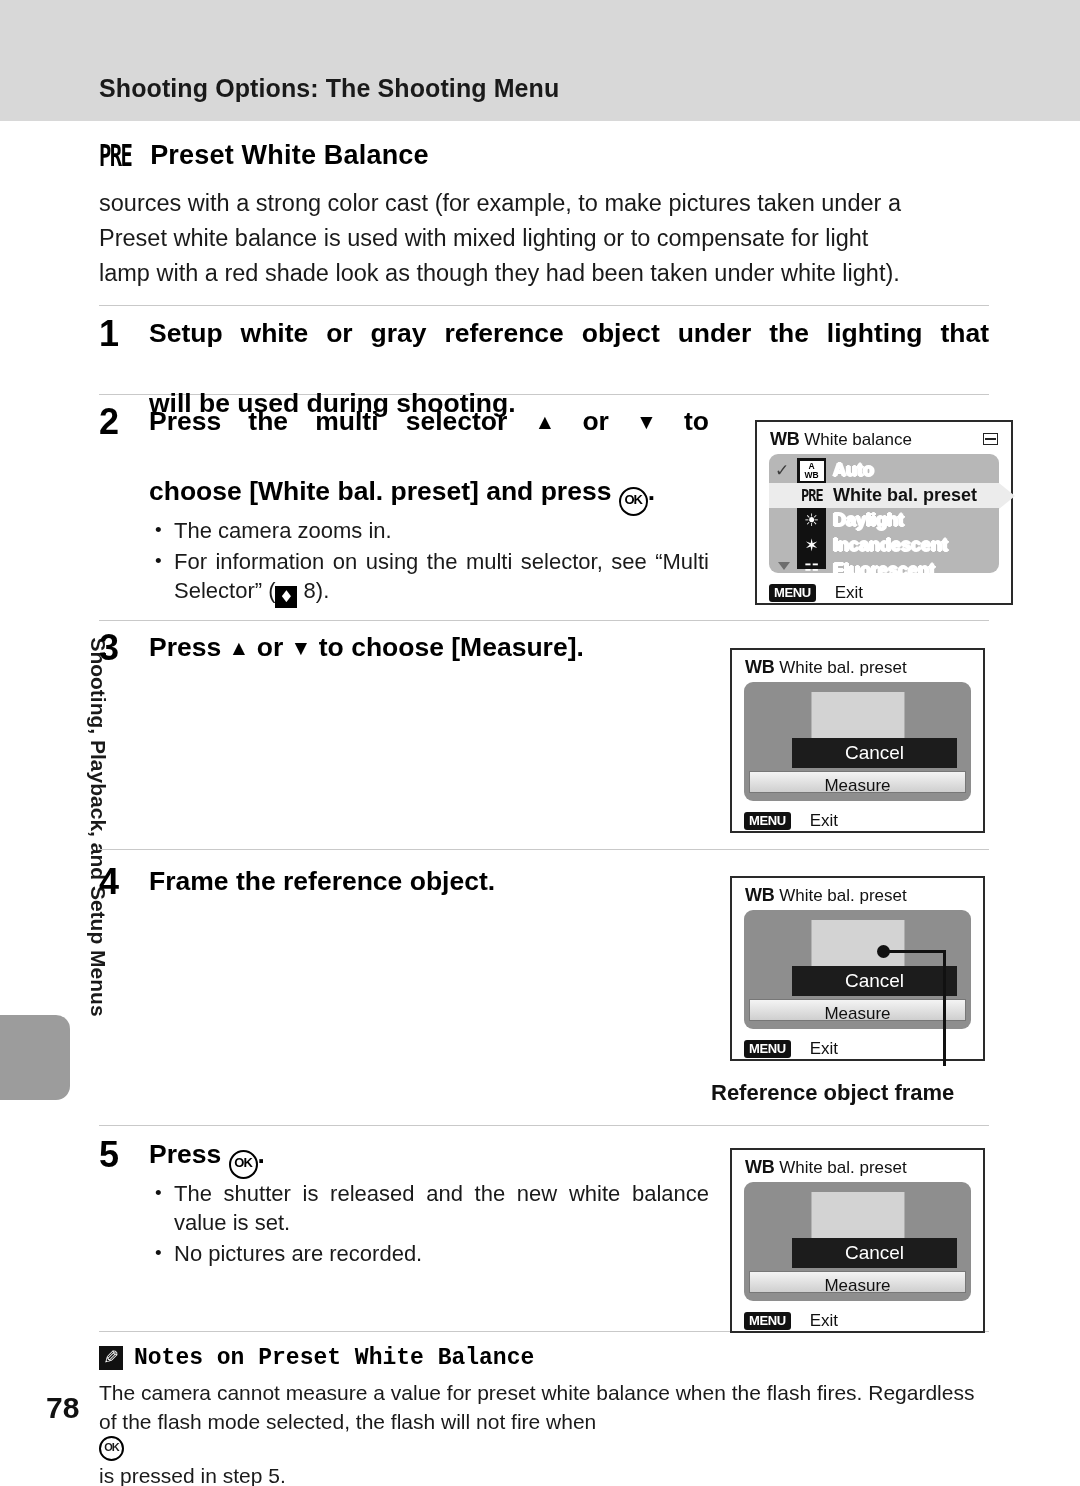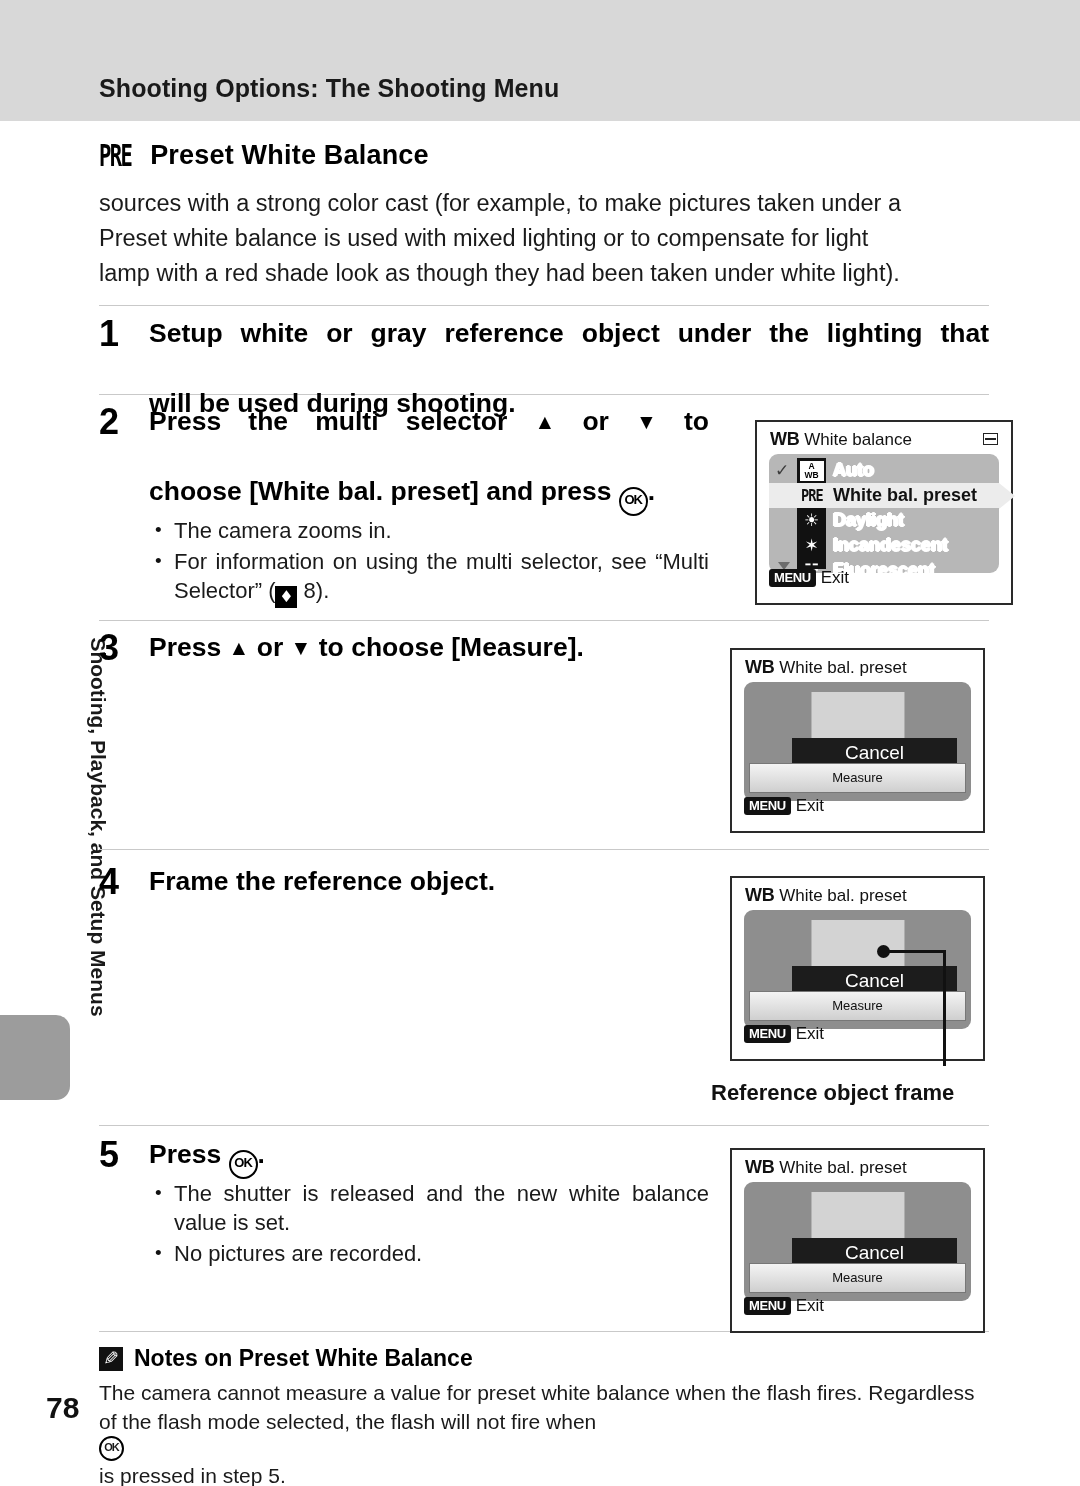--- a/index.html
+++ b/index.html
@@ -161,21 +161,21 @@
     width:24px;height:20px;background:#fff;color:#000;
     font-size:8.5px;font-weight:700;line-height:9px;text-align:center;
     display:flex;flex-direction:column;justify-content:center;
   }
   .ic-pre{font-size:16px;font-weight:700;letter-spacing:-1px;
     font-family:"DejaVu Sans Mono",monospace;transform:scaleX(.85);}
   .ic-sun,.ic-bulb,.ic-tube{font-size:17px;line-height:1;}
 
   
   .menu-exit{
-    position:absolute;left:12px;bottom:15px;display:flex;align-items:center;gap:5px;
+    position:absolute;left:12px;bottom:0;display:flex;align-items:center;gap:19px;
   }
   .menu-chip{
     background:#111;color:#fff;font-size:13px;font-weight:700;
     padding:1px 5px 2px;border-radius:3px;letter-spacing:-.4px;
     font-family:"Liberation Sans",sans-serif;
   }
   .menu-exit-label{font-size:17px;color:#111;}
 
   
   .prev-panel{
@@ -184,24 +184,24 @@
   }
   .prev-frame{
     position:absolute;left:50%;transform:translateX(-50%);top:10px;
     width:41%;height:55%;background:#d3d3d3;
   }
   .btn-cancel{
     position:absolute;left:21%;right:6%;bottom:28%;height:30px;
     background:#1c1c1c;color:#fff;font-size:19px;line-height:30px;text-align:center;
   }
   .btn-measure{
-    position:absolute;left:2%;right:2%;bottom:7%;height:30px;
+    position:absolute;left:2%;right:2%;bottom:7%;height:22px;
     background:linear-gradient(#f4f4f4,#cfcfcf);
     border:1px solid #777;box-sizing:border-box;
-    color:#111;font-size:13px;line-height:28px;text-align:center;
+    color:#111;font-size:17px;line-height:28px;text-align:center;
   }
 
   
   .callout-dot{
     position:absolute;width:13px;height:13px;border-radius:50%;background:#111;
   }
   .callout-h{position:absolute;height:3px;background:#111;}
   .callout-v{position:absolute;width:3px;background:#111;}
   .callout-label{
     position:absolute;font-size:22px;font-weight:600;color:#111;white-space:nowrap;
@@ -210,21 +210,21 @@
   
   .note-head{position:absolute;left:99px;top:1345px;display:flex;align-items:center;gap:11px;}
   .note-icon{
     width:24px;height:24px;background:#111;position:relative;
   }
   .note-icon::after{
     content:"\270E";position:absolute;left:0;top:0;width:24px;height:24px;
     color:#fff;font-size:19px;line-height:23px;text-align:center;
     transform:scaleX(-1);
   }
-  .note-title{font-size:23px;font-weight:700;color:#000;}
+  .note-title{font-size:23px;font-weight:700;color:#000;font-family:Liberation Mono, monospace;}
   .note-body{
     position:absolute;left:99px;top:1378px;width:890px;
     font-size:21px;line-height:29px;color:#1a1a1a;
   }
   .note-body span{display:block;}
 
   .page-num{
     position:absolute;left:46px;top:1391px;
     font-size:30px;font-weight:700;color:#111;
   }

